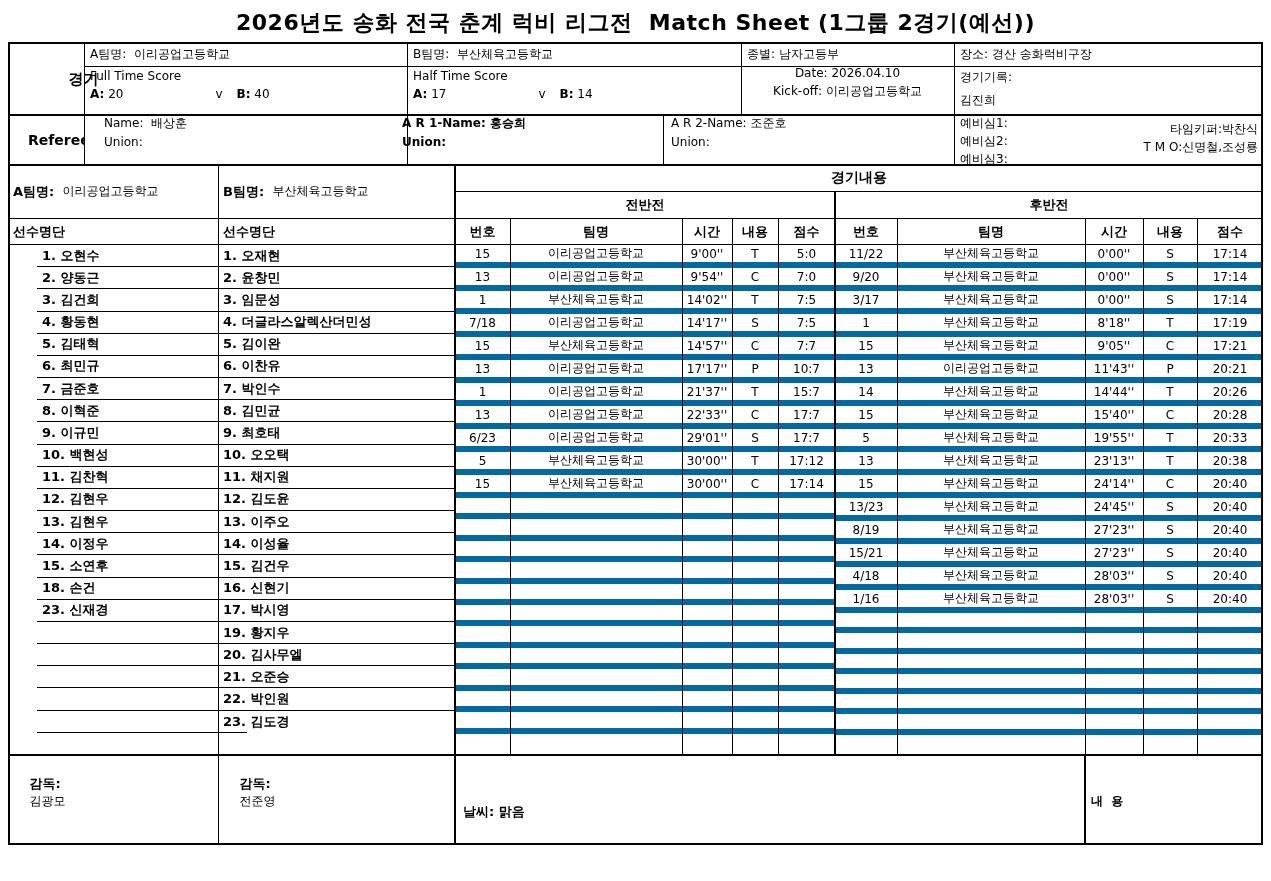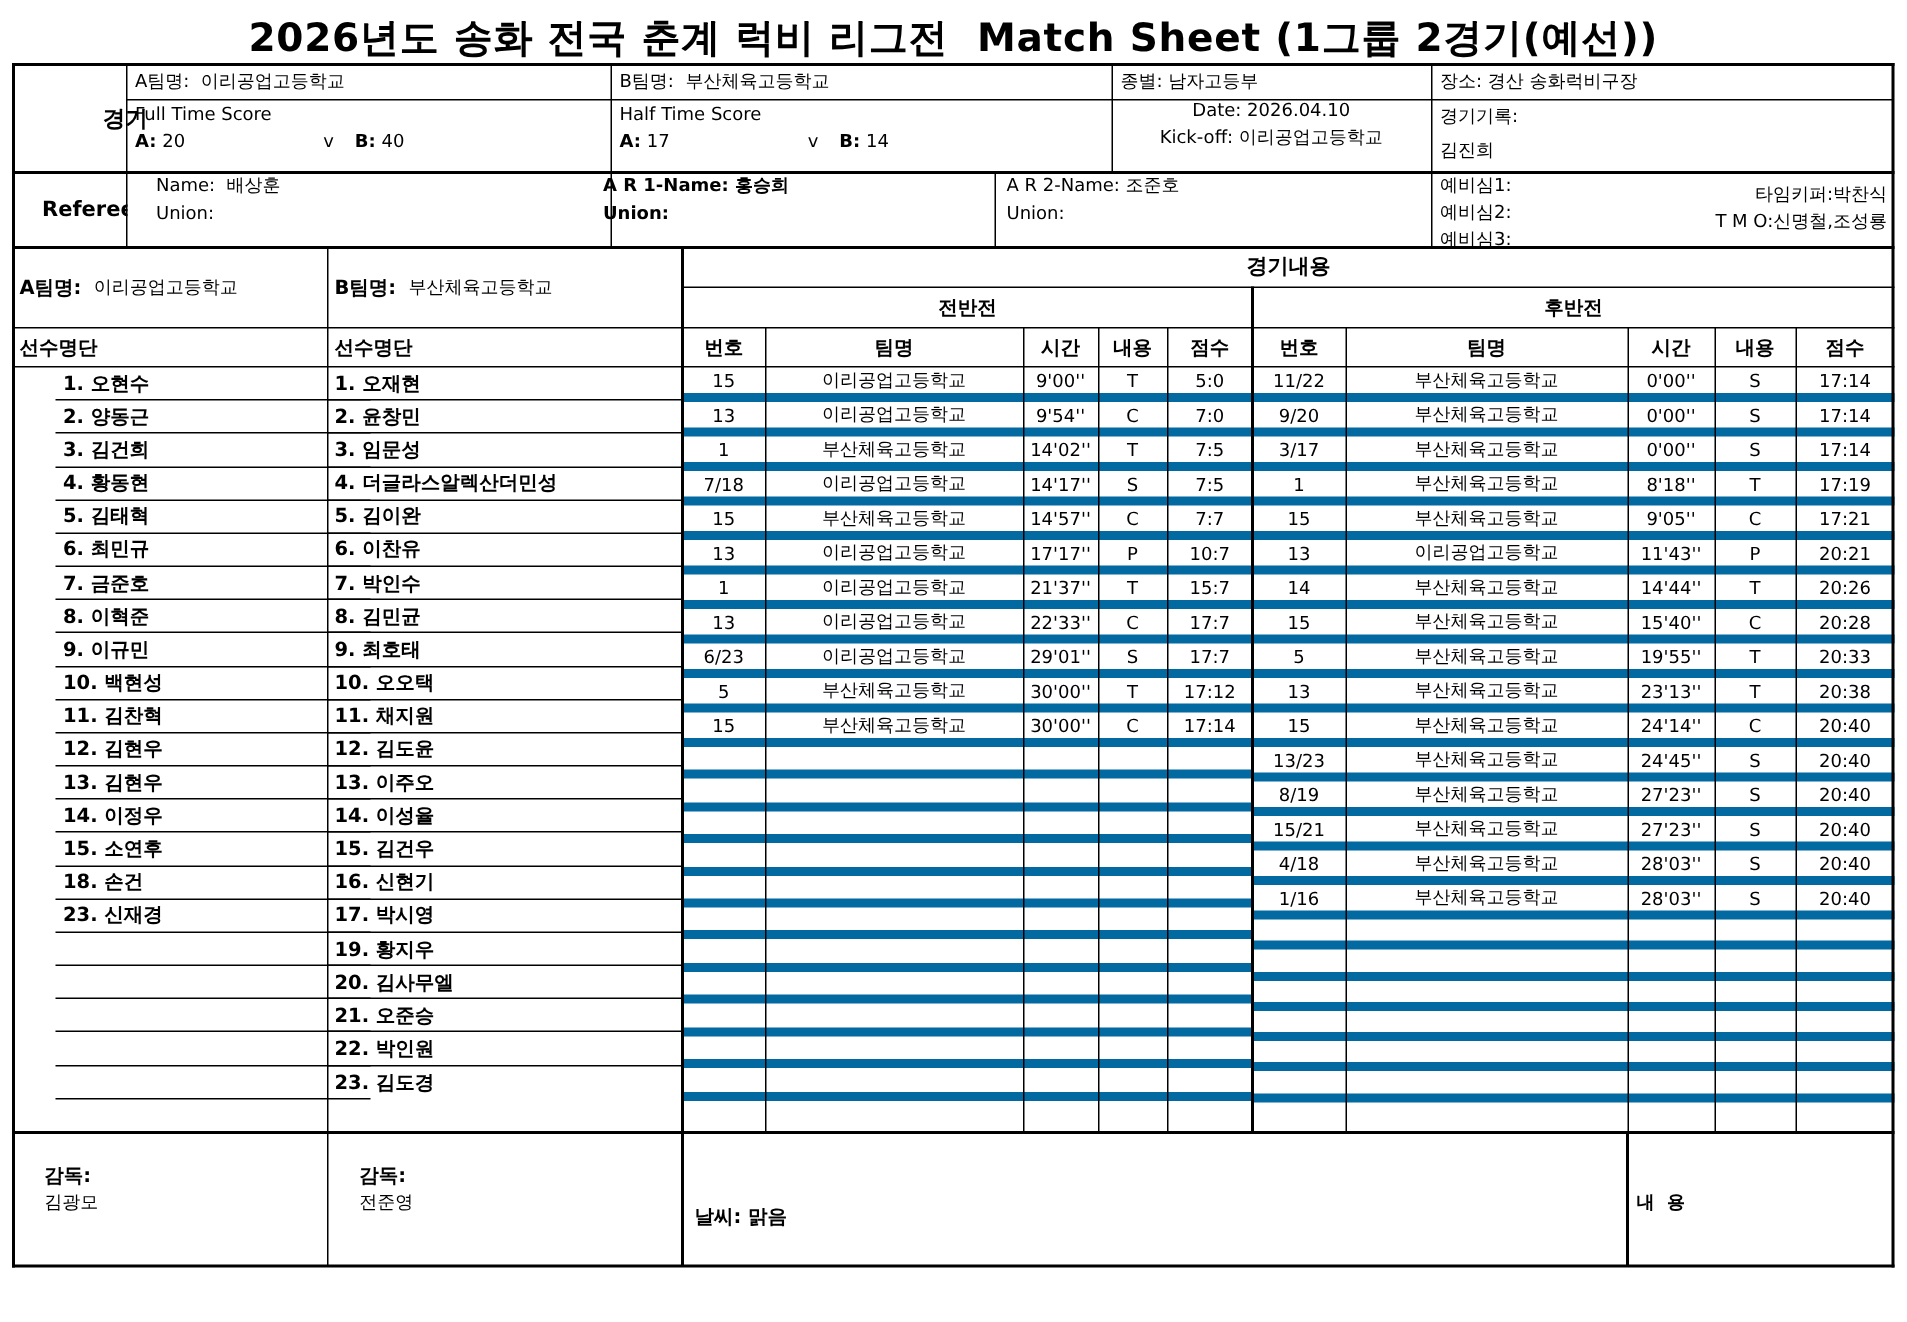--- a/index.html
+++ b/index.html
@@ -1,20 +1,20 @@
 <!DOCTYPE html>
 <html><head>
 <meta charset="utf-8">
 <style>
   html,body{margin:0;padding:0;background:#fff;}
   .sheet{position:relative;width:1271px;height:881px;background:#fff;
          font-family:"DejaVu Sans","Liberation Sans",sans-serif;color:#000;}
   .line{position:absolute;background:#000;}
   .title{position:absolute;left:0;top:8px;width:1271px;text-align:center;
-         font-size:26px;font-weight:bold;letter-spacing:0.5px;white-space:pre;}
+         font-size:22px;font-weight:bold;letter-spacing:0.5px;white-space:pre;}
   .cell{position:absolute;box-sizing:border-box;overflow:hidden;}
   .b{font-weight:bold;}
   .s12{font-size:12px;}
   .s13{font-size:13px;}
   .pre{white-space:pre;}
   .ctr{display:flex;align-items:center;justify-content:center;text-align:center;}
   .stack{display:flex;flex-direction:column;justify-content:flex-start;gap:3px;}
   .scoreline{display:flex;align-items:center;white-space:pre;}
   .hdrrow{display:grid;height:100%;}
   .fh-grid{grid-template-columns:55px 172px 50px 46px 57px;}

